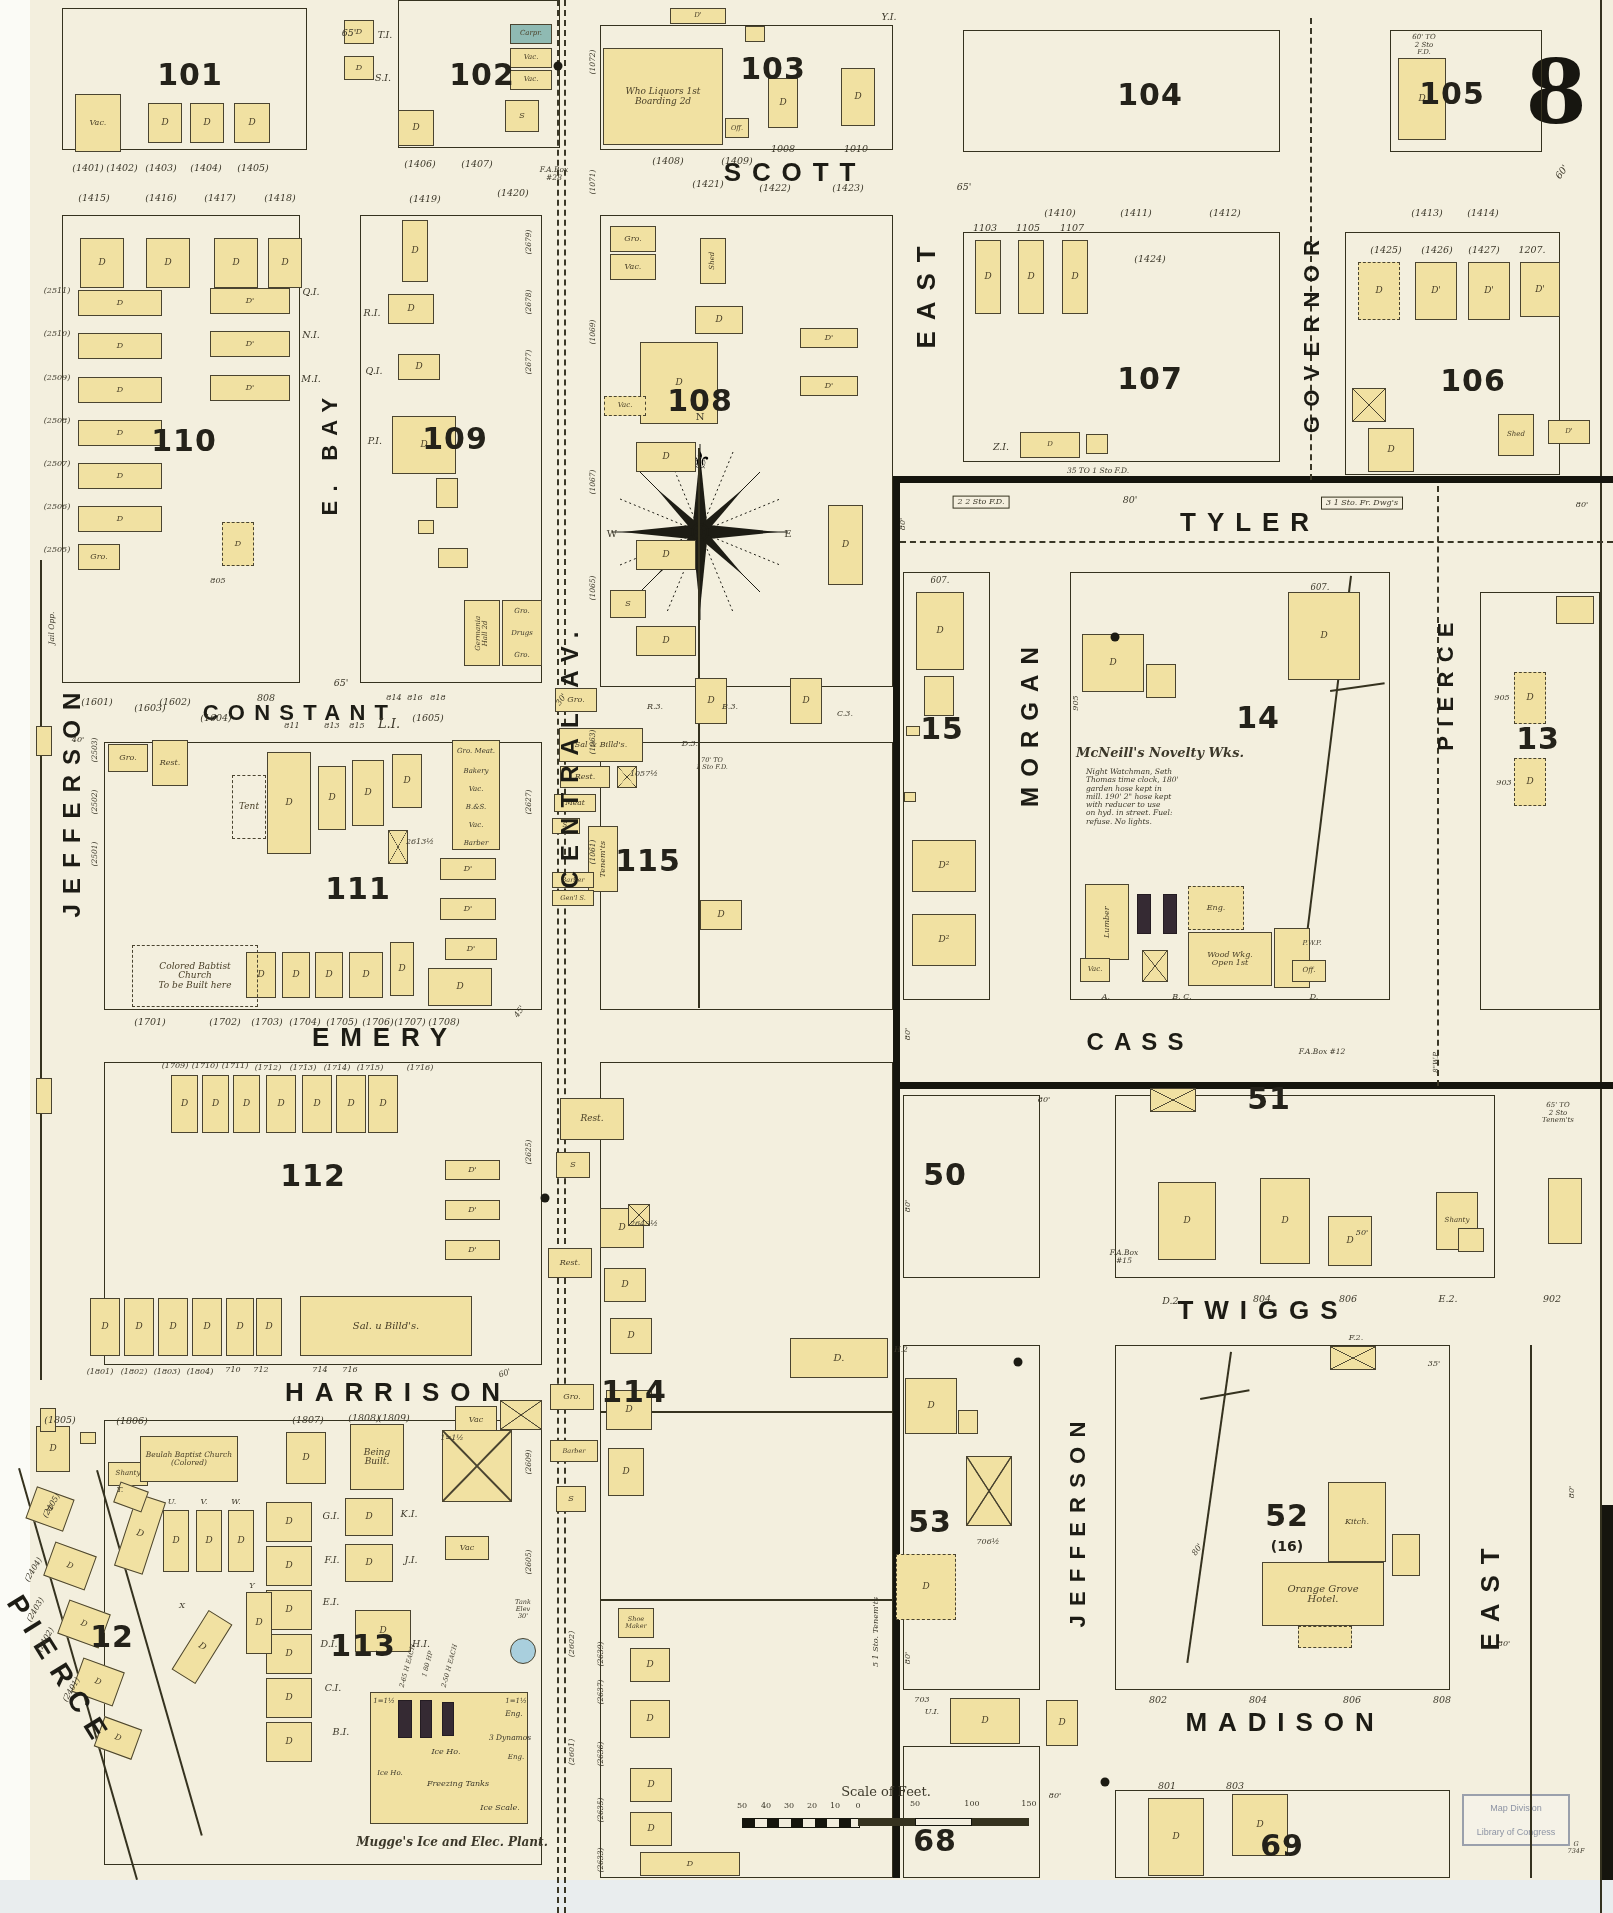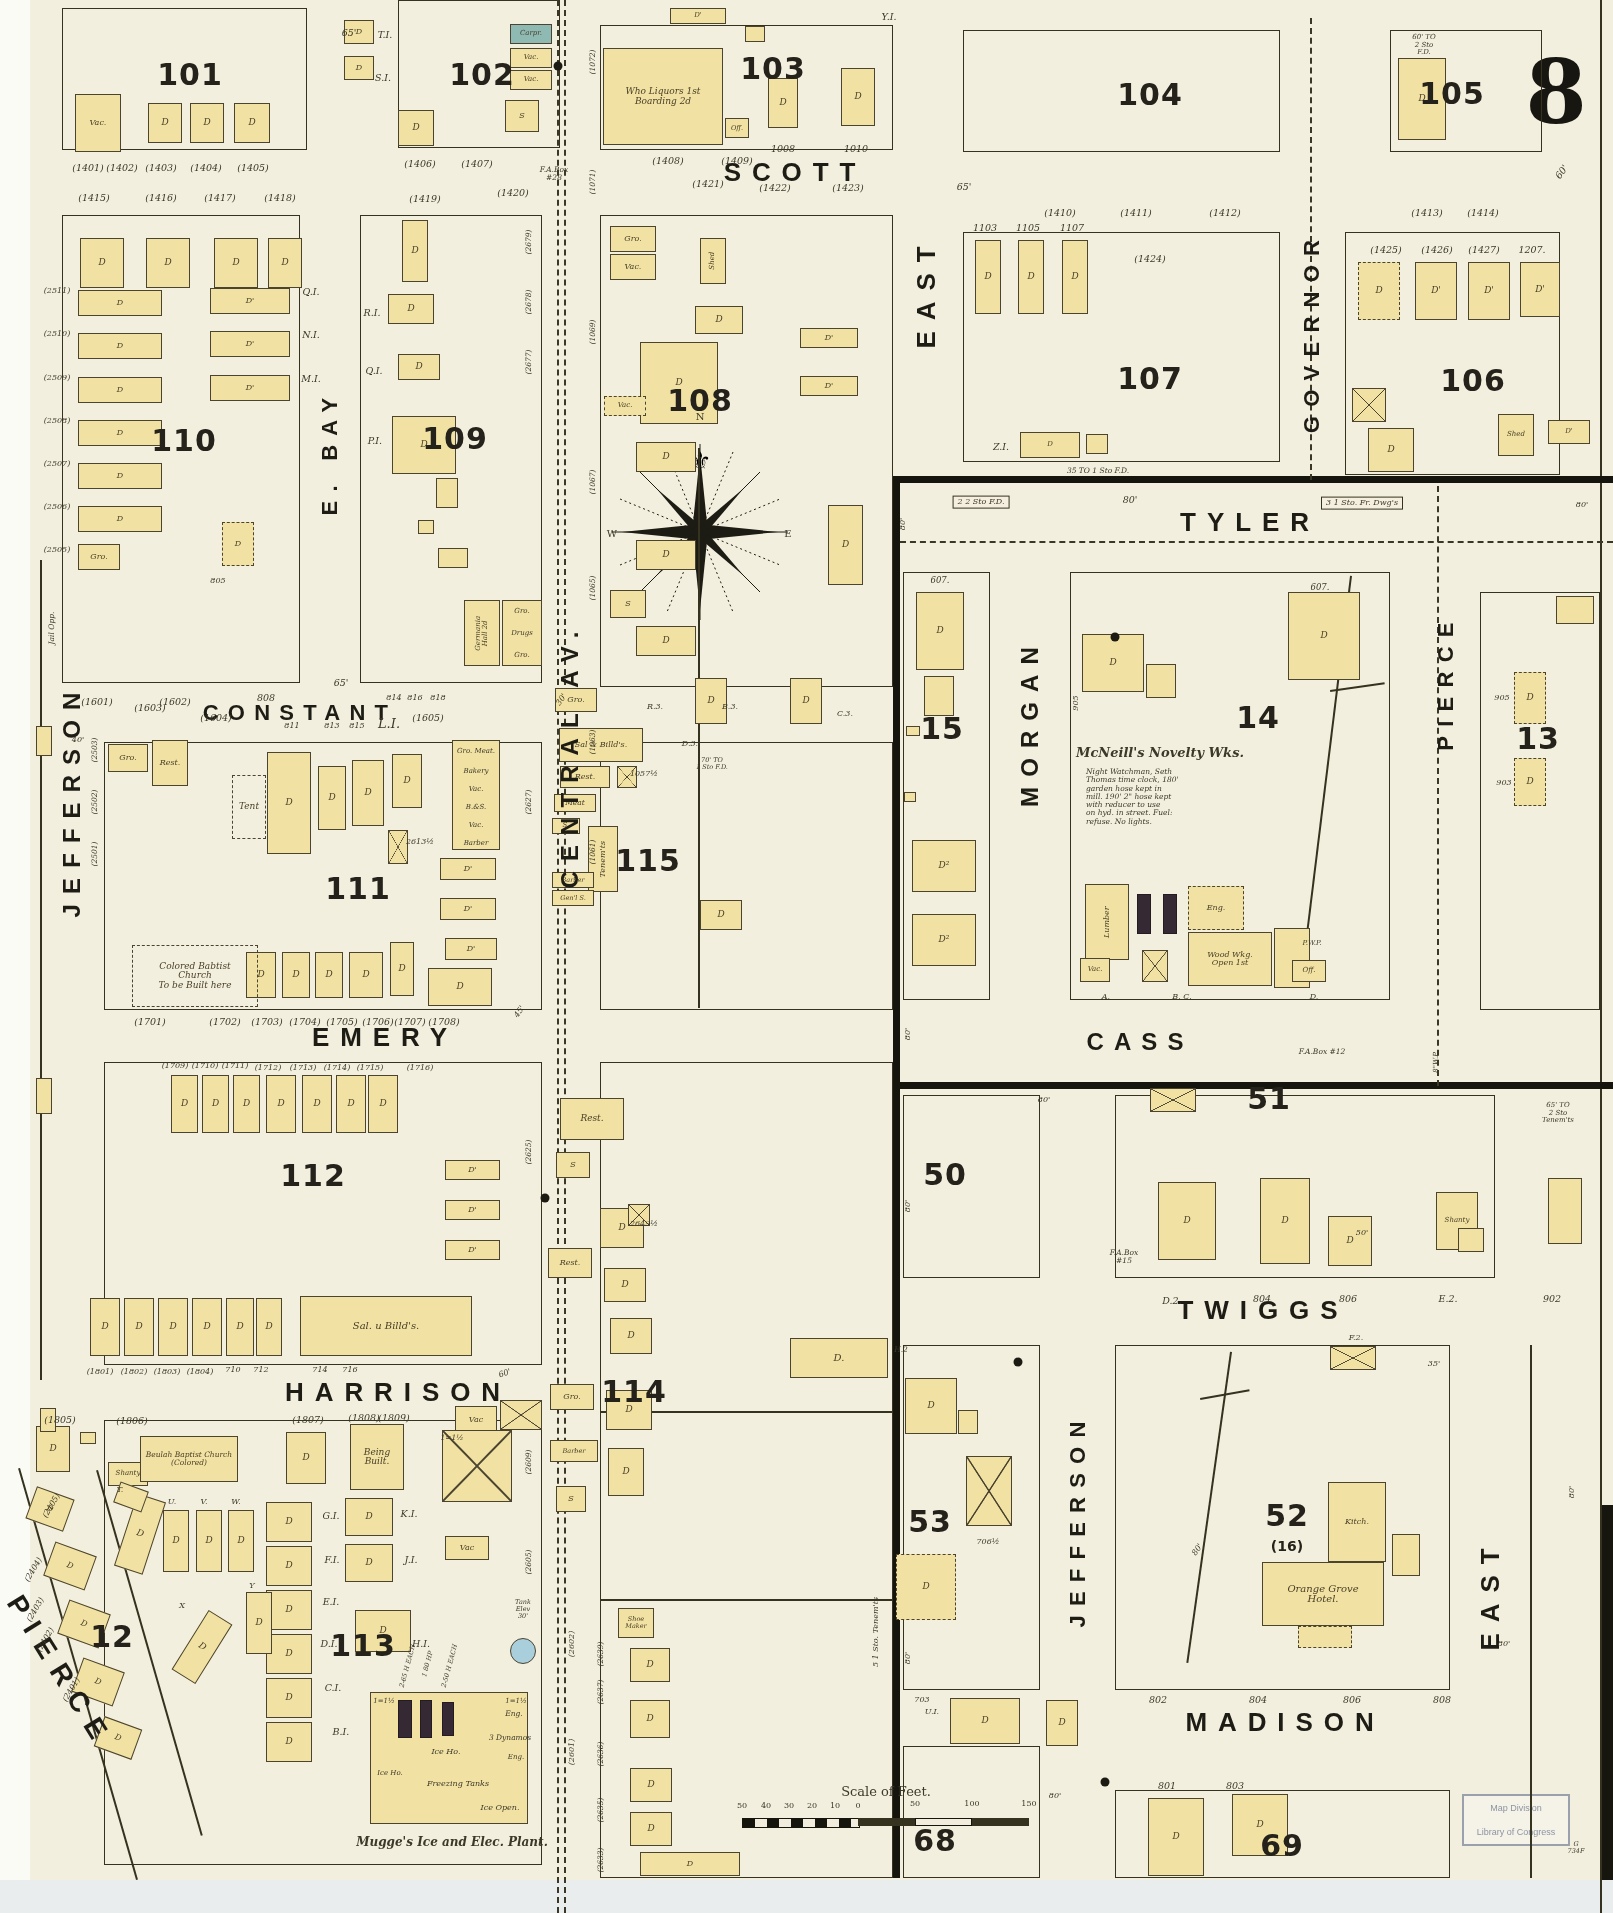--- a/index.html
+++ b/index.html
@@ -869,21 +869,21 @@
     <div class="note" style="left: 1504px; top: 1644px; font-size: 8px; transform: translate(-50%, -50%) rotate(0deg);">80'</div>
     <div class="note" style="left: 1572px; top: 1492px; font-size: 8px; transform: translate(-50%, -50%) rotate(-90deg);">80'</div>
     <div class="note" style="left: 1055px; top: 1796px; font-size: 8px; transform: translate(-50%, -50%) rotate(0deg);">80'</div>
     <div class="note" style="left: 908px; top: 1658px; font-size: 8px; transform: translate(-50%, -50%) rotate(-90deg);">80'</div>
     <div class="note" style="left: 452px; top: 1438px; font-size: 7.5px; transform: translate(-50%, -50%) rotate(0deg);">1=1½</div>
     <div class="note" style="left: 384px; top: 1702px; font-size: 7px; transform: translate(-50%, -50%) rotate(0deg);">1=1½</div>
     <div class="note" style="left: 516px; top: 1702px; font-size: 7px; transform: translate(-50%, -50%) rotate(0deg);">1=1½</div>
     <div class="note" style="left: 446px; top: 1752px; font-size: 8px; transform: translate(-50%, -50%) rotate(0deg);">Ice Ho.</div>
     <div class="note" style="left: 390px; top: 1774px; font-size: 7px; transform: translate(-50%, -50%) rotate(0deg);">Ice Ho.</div>
     <div class="note" style="left: 458px; top: 1784px; font-size: 8px; transform: translate(-50%, -50%) rotate(0deg);">Freezing Tanks</div>
-    <div class="note" style="left: 500px; top: 1808px; font-size: 8px; transform: translate(-50%, -50%) rotate(0deg);">Ice Open.</div>
+    <div class="note" style="left: 500px; top: 1808px; font-size: 8px; transform: translate(-50%, -50%) rotate(0deg);">Ice Scale.</div>
     <div class="note" style="left: 514px; top: 1714px; font-size: 7.5px; transform: translate(-50%, -50%) rotate(0deg);">Eng.</div>
     <div class="note" style="left: 510px; top: 1738px; font-size: 7.5px; transform: translate(-50%, -50%) rotate(0deg);">3 Dynamos</div>
     <div class="note" style="left: 516px; top: 1758px; font-size: 7px; transform: translate(-50%, -50%) rotate(0deg);">Eng.</div>
     <div class="note" style="left: 408px; top: 1666px; font-size: 6.5px; transform: translate(-50%, -50%) rotate(-75deg);">2-65 H EACH</div>
     <div class="note" style="left: 428px; top: 1664px; font-size: 6.5px; transform: translate(-50%, -50%) rotate(-75deg);">1 80 HP</div>
     <div class="note" style="left: 450px; top: 1666px; font-size: 6.5px; transform: translate(-50%, -50%) rotate(-75deg);">2-50 H EACH</div>
     <div class="note h" style="left: 452px; top: 1843px; font-size: 12px; transform: translate(-50%, -50%) rotate(0deg);">Mugge's Ice and Elec. Plant.</div>
     <div class="note" style="left: 523px; top: 1610px; font-size: 6.5px; transform: translate(-50%, -50%) rotate(0deg);">Tank
 Elev
 30'</div>

